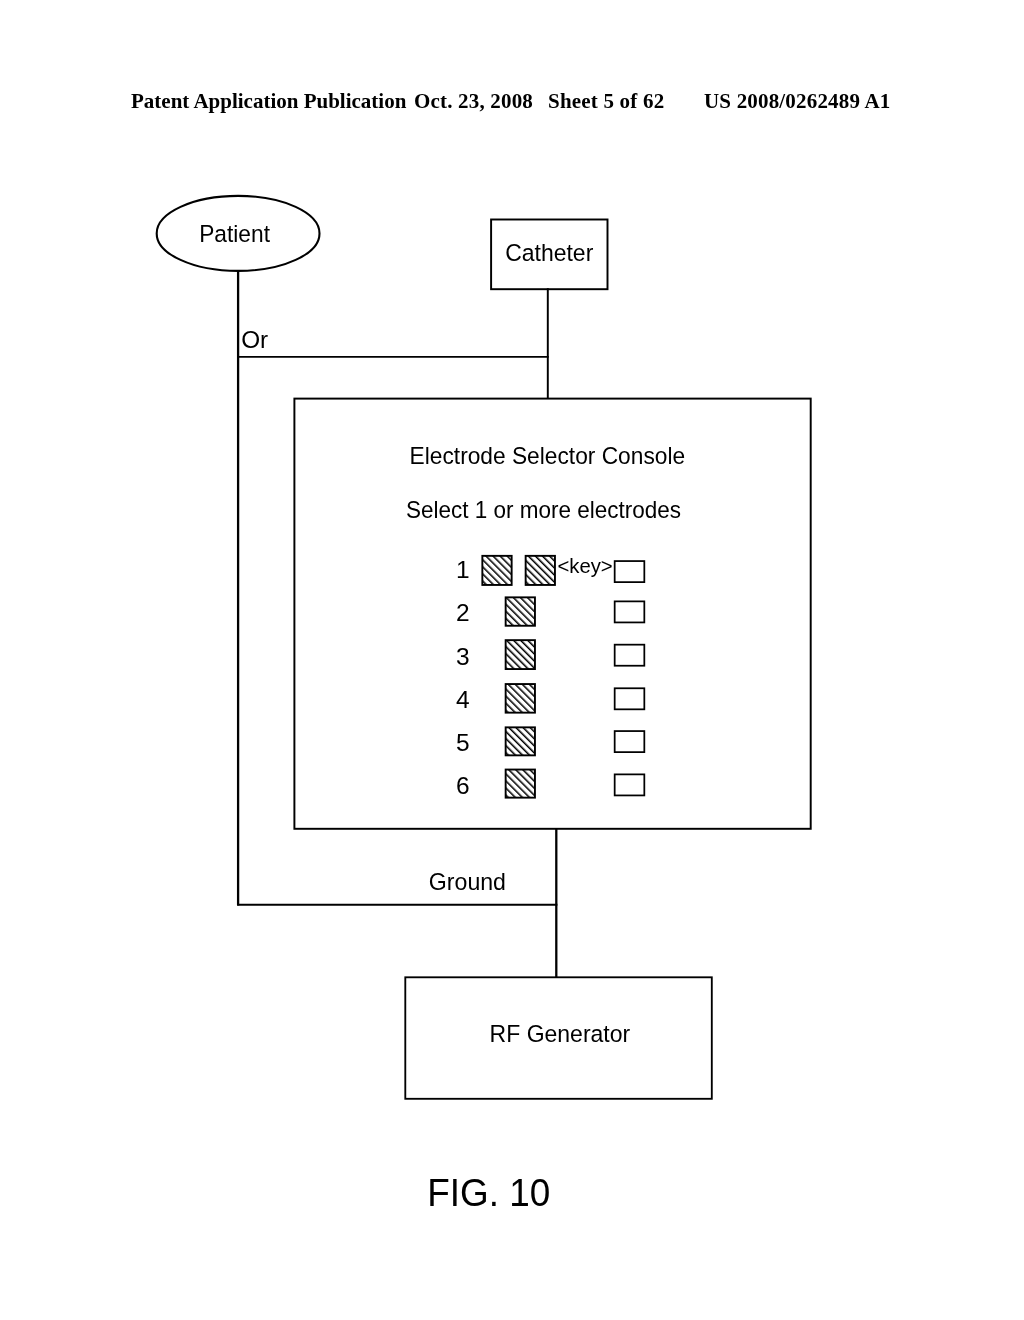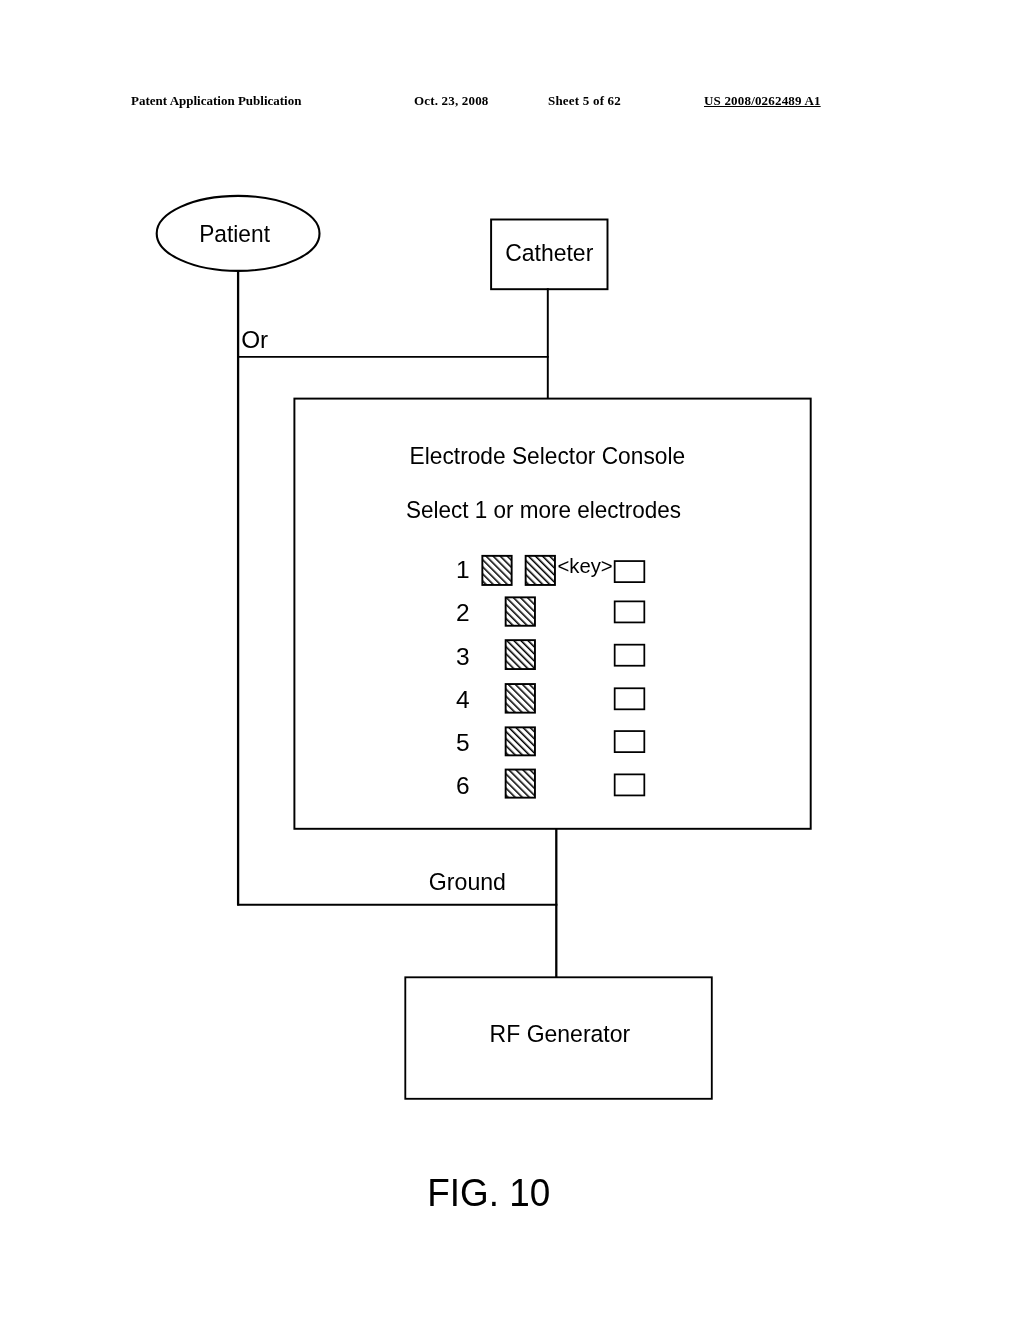--- a/index.html
+++ b/index.html
@@ -16,29 +16,29 @@
     background: #fff;
     font-family: "Liberation Sans", sans-serif;
     color: #000;
     
     filter: grayscale(1);
   }
   .hdr {
     position: absolute;
     font-family: "Liberation Serif", serif;
     font-weight: bold;
-    font-size: 13px;
+    font-size: 21px;
     line-height: 20px;
     color: #000;
     white-space: nowrap;
   }
   #hdr-pub  { left: 131px; top: 91px; }
   #hdr-date { left: 414px; top: 91px; letter-spacing: 0.18px; }
   #hdr-sheet{ left: 548px; top: 91px; letter-spacing: 0.2px; }
-  #hdr-num  { left: 704px; top: 91px; letter-spacing: 0.18px; text-decoration: underline; }
+  #hdr-num  { left: 704px; top: 91px; letter-spacing: 0.18px; }
 
   svg#dia { position: absolute; left: 0; top: 0; }
   .dtext { font-family: "Liberation Sans", sans-serif; fill: #000; }
 </style>
 </head>
 <body>
 
 <div id="page">
   <div class="hdr" id="hdr-pub">Patent Application Publication</div>
   <div class="hdr" id="hdr-date">Oct. 23, 2008</div>

